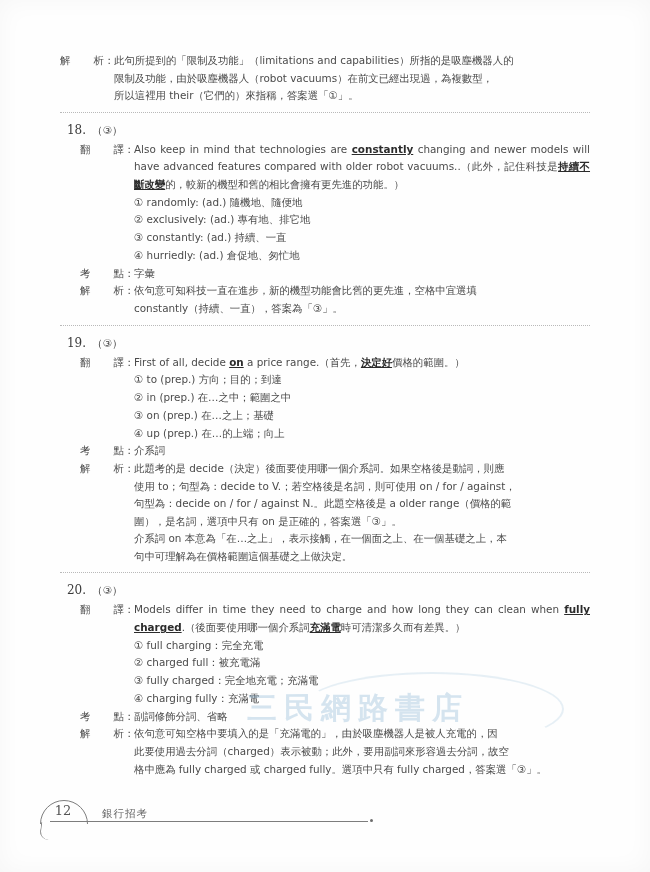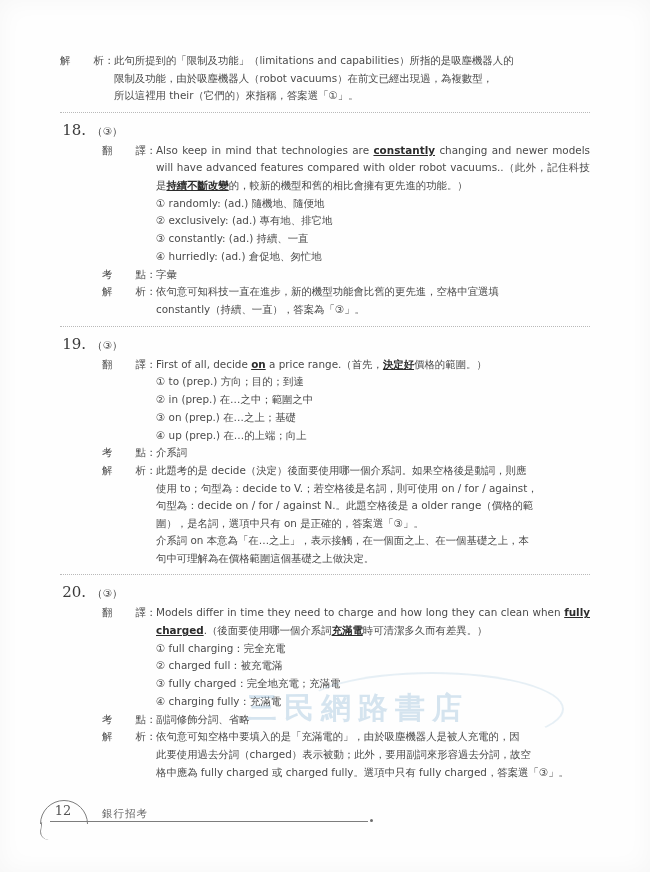--- a/index.html
+++ b/index.html
@@ -71,28 +71,28 @@
     align-items: baseline;
     font-size: 10.8px;
     line-height: 19px;
     color: #3a3a3a;
     margin-bottom: 1px;
   }
   .q-num {
     width: 26px;
     text-align: right;
     font-family: "DejaVu Serif", "Liberation Serif", serif;
-    font-size: 15px;
+    font-size: 12px;
   }
   .q-ans {
     margin-left: 6px;
     font-size: 10.6px;
   }
 
-  .q-block { margin-left: 42px; }
+  .q-block { margin-left: 20px; }
   .q-block .blk { margin-top: 0px; }
 
   
   .opts {
     margin-left: 54px;
     font-size: 10.4px;
     line-height: 17.8px;
     color: #4a4a4a;
   }
   .opt-row { white-space: nowrap; }

